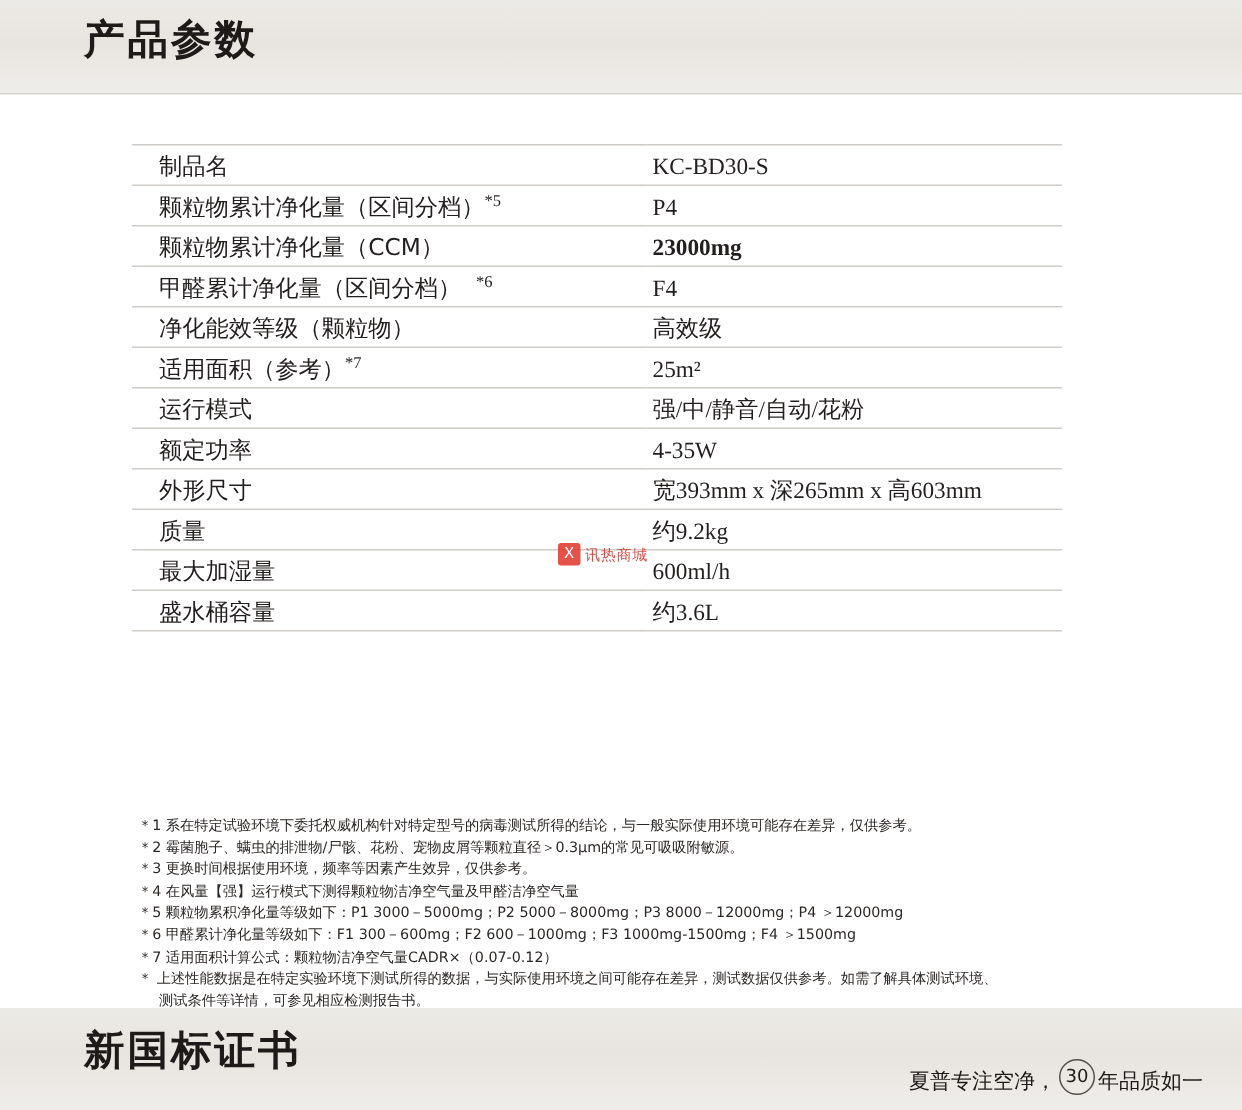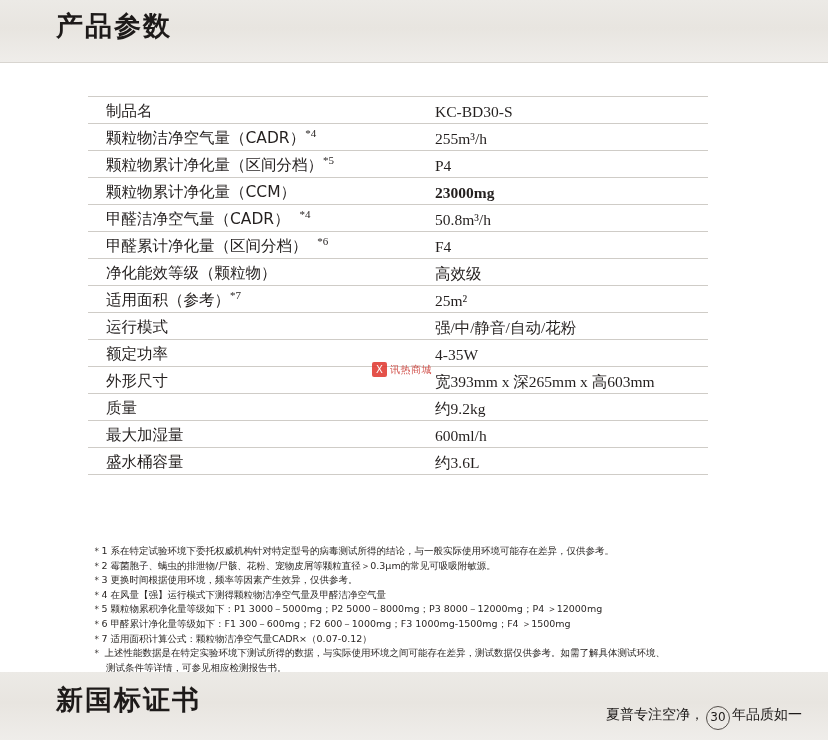--- a/index.html
+++ b/index.html
@@ -152,21 +152,21 @@
   .notes .indent {
     padding-left: 14px;
   }
 
   
   .footer-tag {
     position: absolute;
     right: 26px;
     top: 706px;
     display: flex;
-    align-items: flex-start;
+    align-items: flex-end;
     font-family: "DejaVu Sans", sans-serif;
     font-size: 14px;
     color: #1d1a19;
   }
   .footer-tag .circle {
     display: inline-block;
     width: 22px;
     height: 22px;
     border: 1px solid #55504c;
     border-radius: 50%;
@@ -186,34 +186,26 @@
   </div>
   <div class="hairline"></div>
 
   <table class="spec-table">
     <tbody>
       <tr>
         <td class="col-label">制品名</td>
         <td class="col-value">KC-BD30-S</td>
       </tr>
       <tr>
-        <td class="col-label"><span>颗粒物洁净空气量（CADR）</span><span class="sup">*4</span></td>
-        <td class="col-value">255m³/h</td>
-      </tr>
-      <tr>
         <td class="col-label"><span>颗粒物累计净化量（区间分档）</span><span class="sup">*5</span></td>
         <td class="col-value">P4</td>
       </tr>
       <tr>
         <td class="col-label">颗粒物累计净化量（CCM）</td>
         <td class="col-value ccm-big">23000mg</td>
-      </tr>
-      <tr>
-        <td class="col-label"><span>甲醛洁净空气量（CADR）</span>&nbsp;&nbsp;<span class="sup">*4</span></td>
-        <td class="col-value">50.8m³/h</td>
       </tr>
       <tr>
         <td class="col-label"><span>甲醛累计净化量（区间分档）</span>&nbsp;&nbsp;<span class="sup">*6</span></td>
         <td class="col-value">F4</td>
       </tr>
       <tr>
         <td class="col-label">净化能效等级（颗粒物）</td>
         <td class="col-value">高效级</td>
       </tr>
       <tr>

